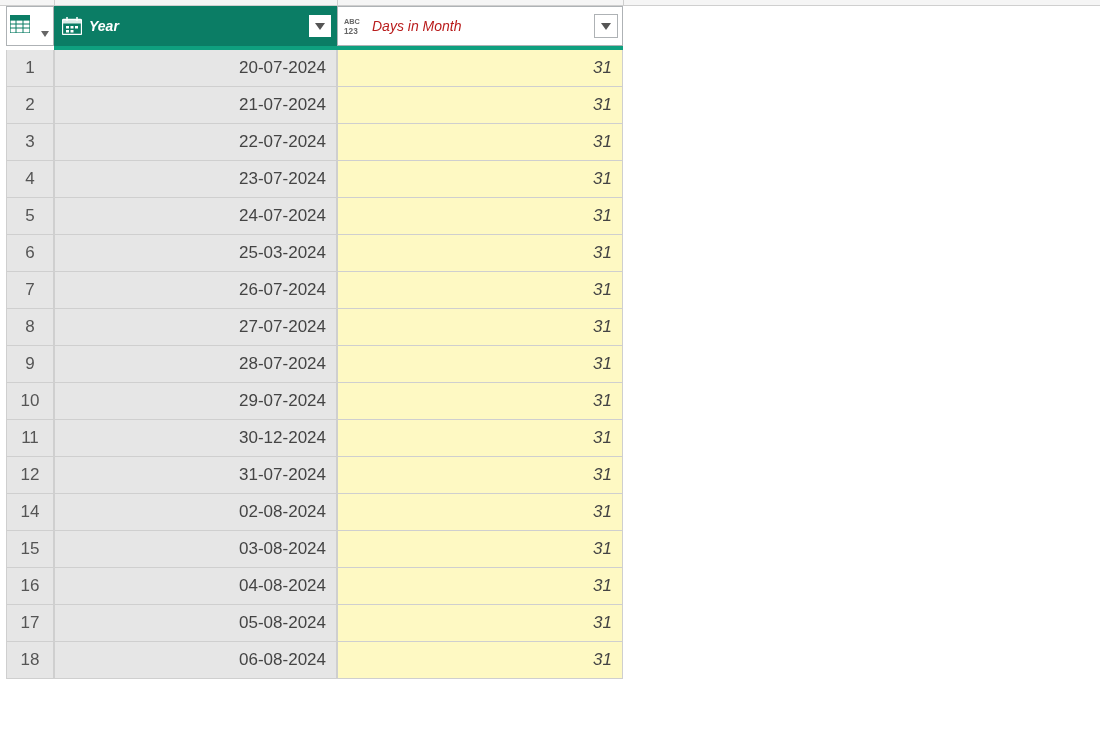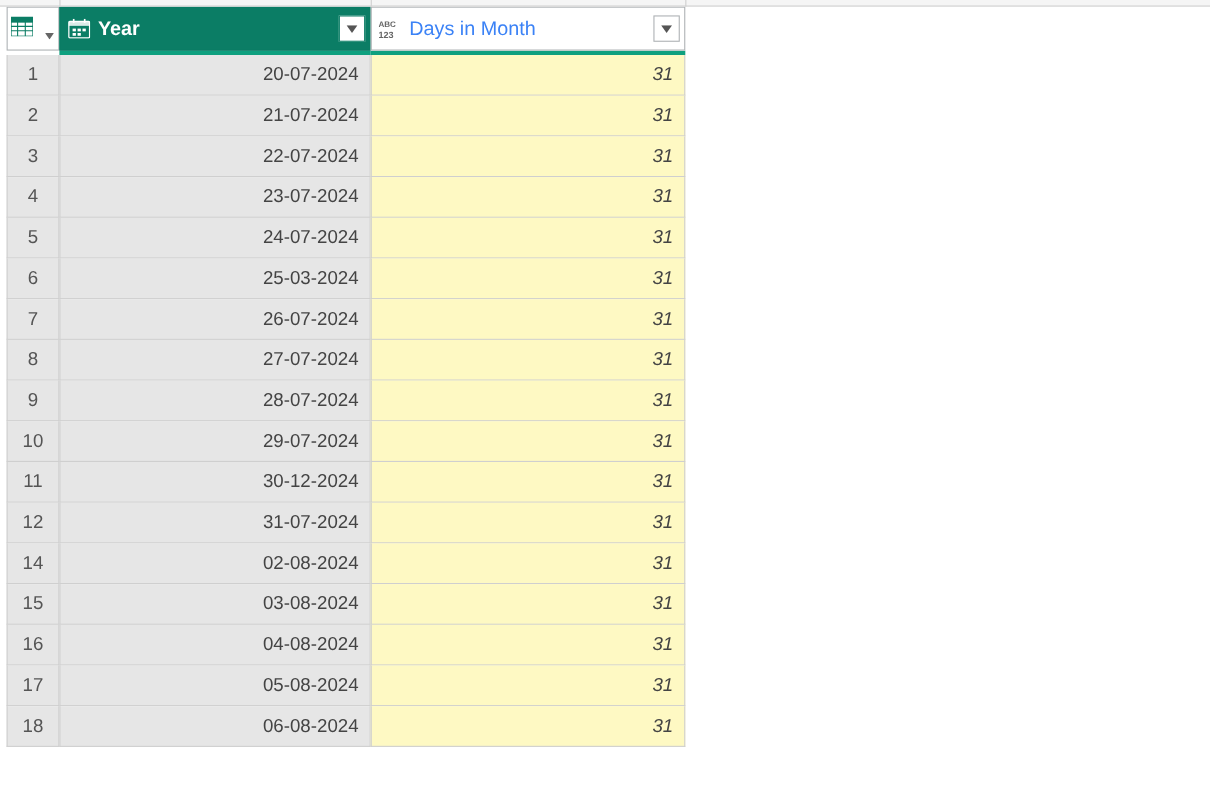--- a/index.html
+++ b/index.html
@@ -94,25 +94,26 @@
   .hdr-content {
     display: flex;
     align-items: center;
     height: 100%;
     padding: 0 4px;
     gap: 6px;
   }
 
   .hdr-title {
     flex: 1;
-    font-size: 18px;
+    font-size: 14px;
     font-weight: 600;
+    font-style: italic;
   }
   .year-hdr .hdr-title { color: #ffffff; }
-  .days-hdr .hdr-title { color: #3b82f6; font-weight: 500; }
+  .days-hdr .hdr-title { color: #b91c1c; font-weight: 500; }
 
   
   .dd-btn {
     width: 24px; height: 24px;
     background: #ffffff;
     border: 1px solid #aeb2b5;
     display:flex; align-items:center; justify-content:center;
   }
   .dd-btn svg { display:block; }
   .year-hdr .dd-btn { border-color: #0b7d65; }

